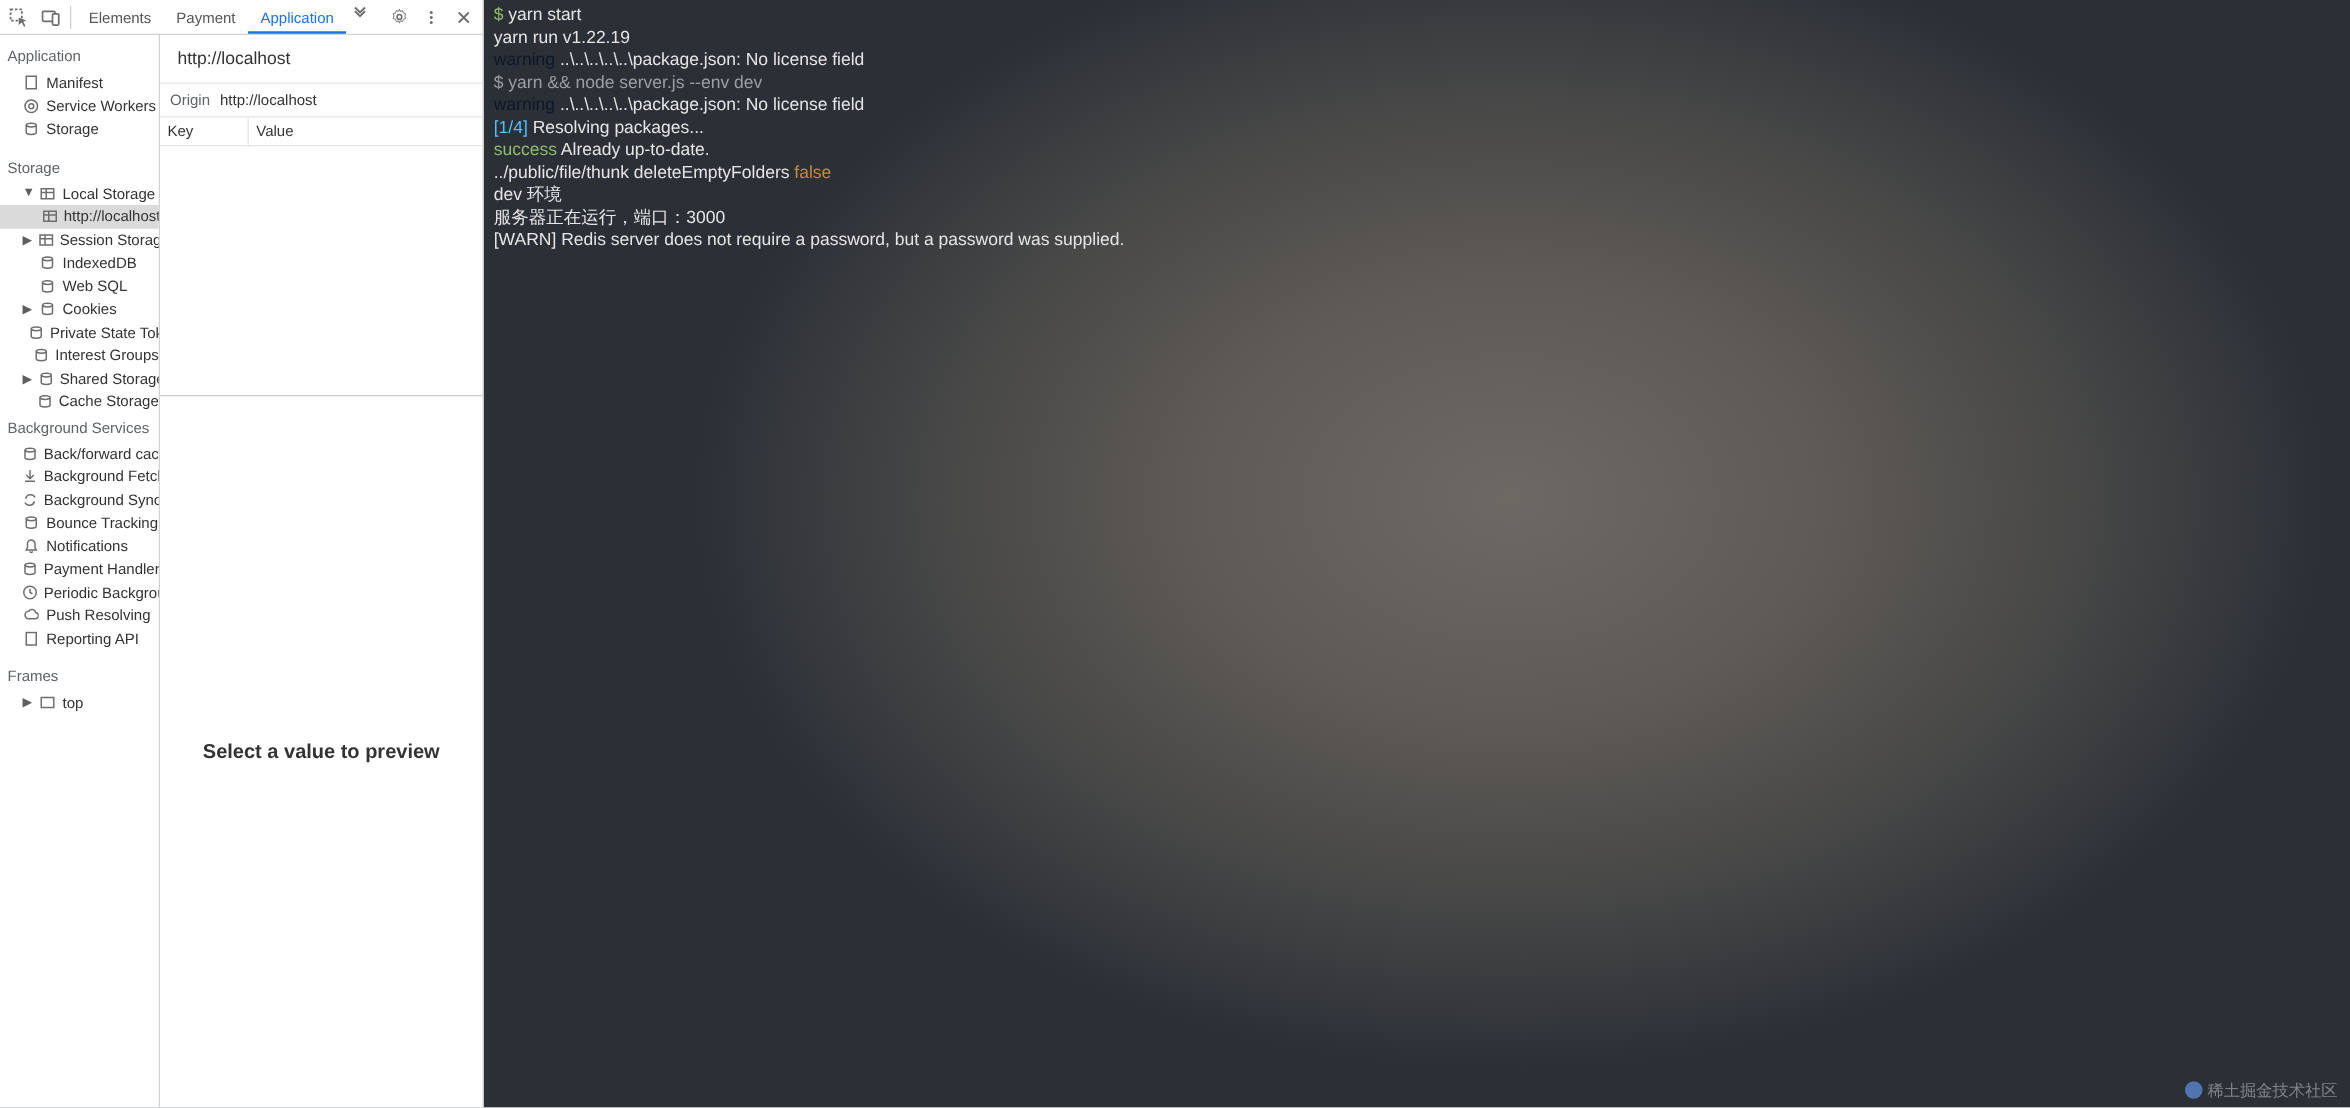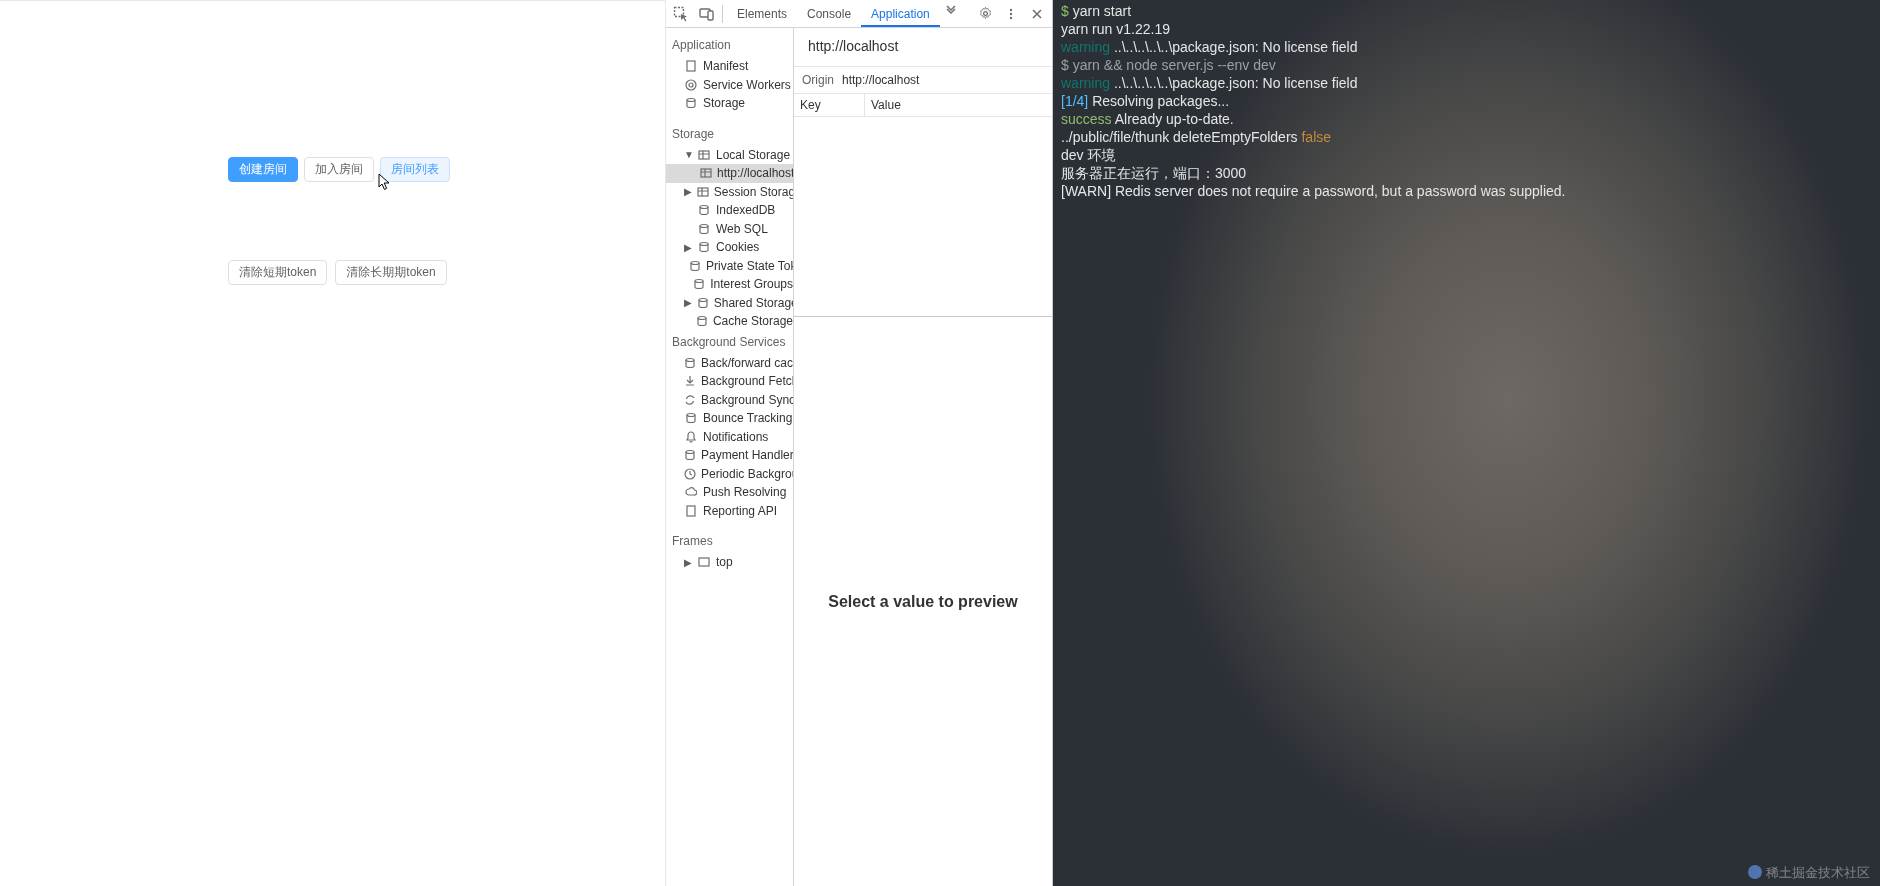--- a/index.html
+++ b/index.html
@@ -48,66 +48,50 @@
   .th-val{flex:1}
   .tbl-body{height:200px;border-bottom:1px solid #cacaca}
   .preview{flex:1;display:flex;align-items:center;justify-content:center;color:#333;font-weight:700;font-size:16px;min-height:0}
   .side-tree{overflow-y:auto}
 
   
   .term-pane{flex:1;height:100%;position:relative;color:#e6e6e6;font-family:Consolas,Menlo,monospace;font-size:14px;line-height:18px;white-space:pre;overflow:hidden}
   .term-bg{position:absolute;inset:0;background:#2b2f36}
   .face{position:absolute;inset:0;opacity:.42;background:radial-gradient(ellipse 55% 65% at 55% 45%, #c8b8a2 0%, #a79683 30%, #6f6a5f 55%, rgba(20,22,26,0) 80%)}
   .term-lines{position:absolute;left:8px;right:8px;top:2px}
-  .g{color:#8fbf6c}.y{color:#0f766e}.c{color:#9aa0a6}.o{color:#c58b3a}.b{color:#4fc1ff}
+  .g{color:#8fbf6c}.y{color:#0f172a}.c{color:#9aa0a6}.o{color:#c58b3a}.b{color:#4fc1ff}
   .watermark{position:absolute;right:10px;bottom:4px;font-size:13px;color:rgba(255,255,255,.4);font-family:Arial,"Microsoft YaHei"}
   .watermark .logo{display:inline-block;width:14px;height:14px;border-radius:50%;background:rgba(109,164,255,.6);vertical-align:-2px;margin-right:4px}
 
   svg{display:block}
 </style>
 </head>
 <body>
 
 <div class="root">
 
-  <div class="app-pane">
-    <div class="btn-row">
-      <button class="btn primary">创建房间</button>
-      <button class="btn">加入房间</button>
-      <button class="btn hover">房间列表</button>
-    </div>
-    <div class="btn-row2">
-      <button class="btn">清除短期token</button>
-      <button class="btn">清除长期期token</button>
-    </div>
-    <div class="cursor">
-      <svg width="18" height="22" viewBox="0 0 18 22">
-          <path d="M6 2v13l3-3 2.4 5.4 2.2-1L11.2 11H16z" fill="#fff" stroke="#000" stroke-width="1"></path>
-        </svg>
-    </div>
-  </div>
 
   <div class="dev-pane">
     <div class="dev-top">
       <span class="icon-btn">
         <svg width="16" height="16" viewBox="0 0 16 16" fill="none" stroke="#6e6e6e" stroke-width="1.4">
             <rect x="1.5" y="1.5" width="9" height="9" stroke-dasharray="2 1.5"></rect>
             <path d="M8 8l6 2.4-2.4 1 1.8 3.4-1.2.6-1.8-3.4L8 14z" fill="#6e6e6e" stroke="none"></path>
           </svg>
       </span>
       <span class="icon-btn">
         <svg width="16" height="16" viewBox="0 0 16 16" fill="none" stroke="#6e6e6e" stroke-width="1.4">
             <rect x="1" y="3" width="10" height="8" rx="1"></rect>
             <rect x="9" y="5" width="5" height="9" rx="1" fill="#fff"></rect>
           </svg>
       </span>
       <span class="divider"></span>
       <div class="tabs">
         <div class="tab">Elements</div>
-        <div class="tab">Console</div>
+        <div class="tab">Payment</div>
         <div class="tab active">Application</div>
         <span class="icon-btn">
           <svg width="14" height="14" viewBox="0 0 14 14">
               <path d="M3 5l4 4 4-4" fill="none" stroke="#6e6e6e" stroke-width="1.5"></path>
               <path d="M3 2l4 4 4-4" fill="none" stroke="#6e6e6e" stroke-width="1.5"></path>
             </svg>
         </span>
       </div>
       <div class="top-right">
         <span class="icon-btn">

